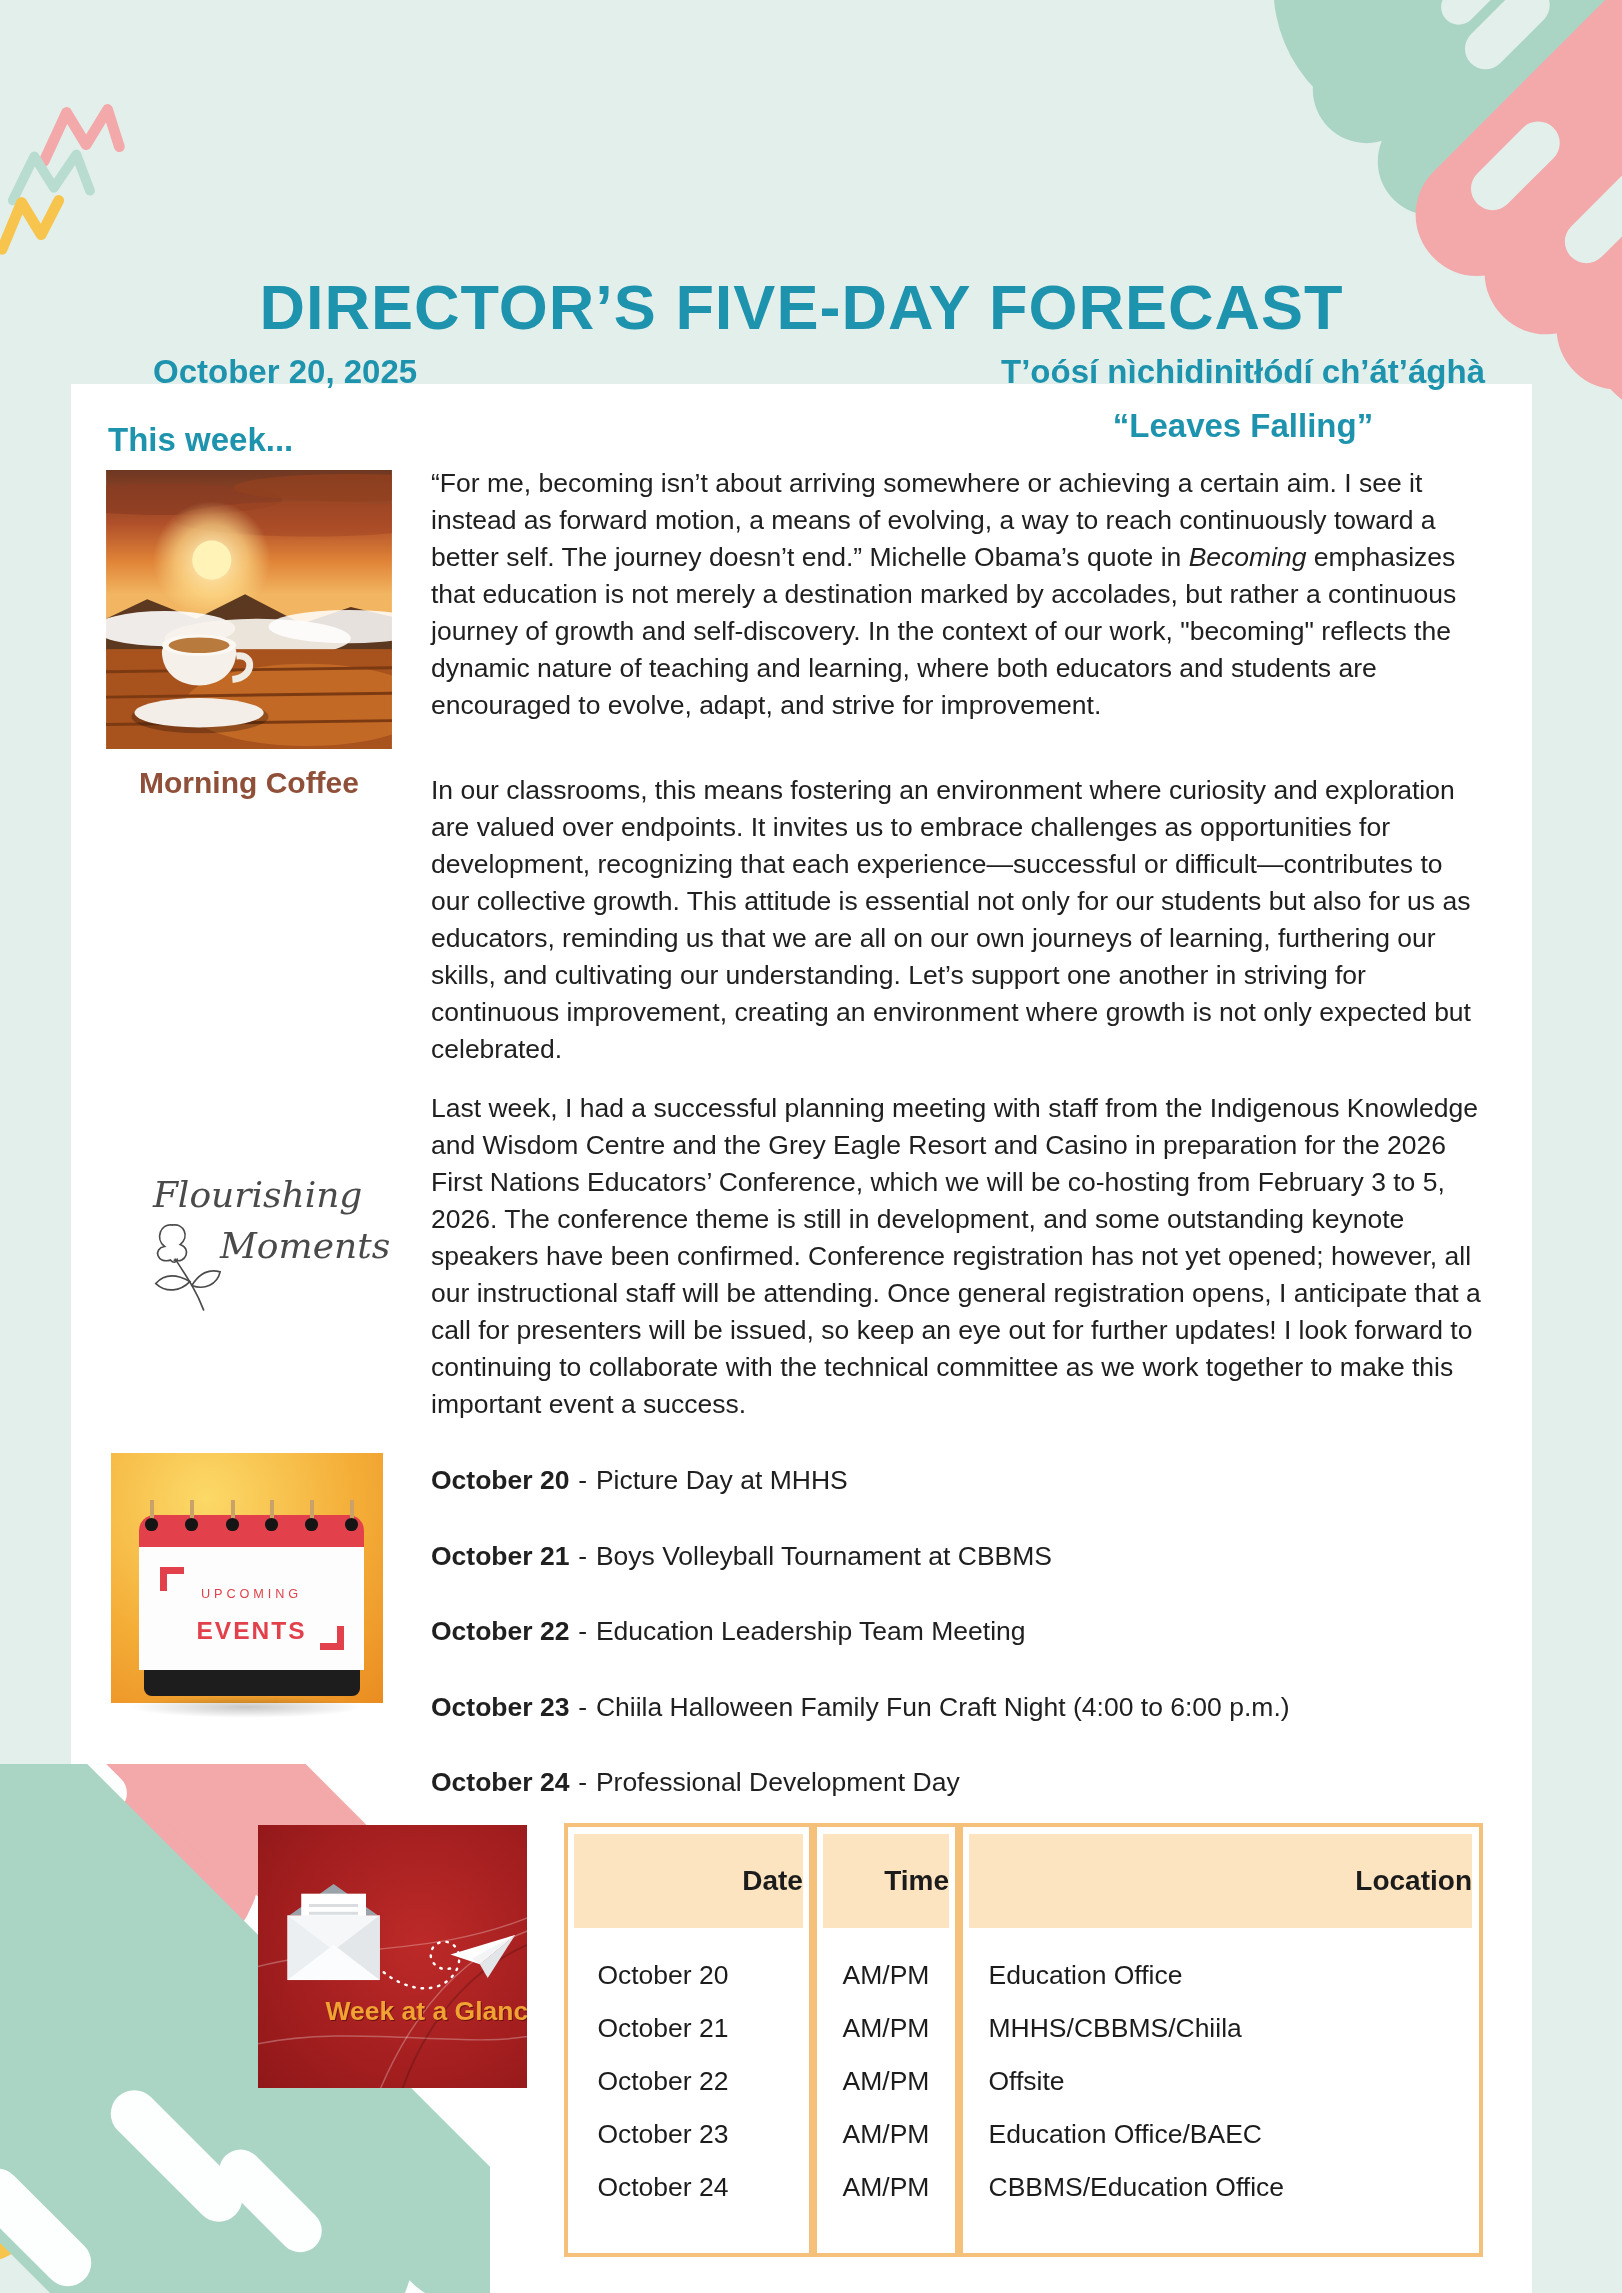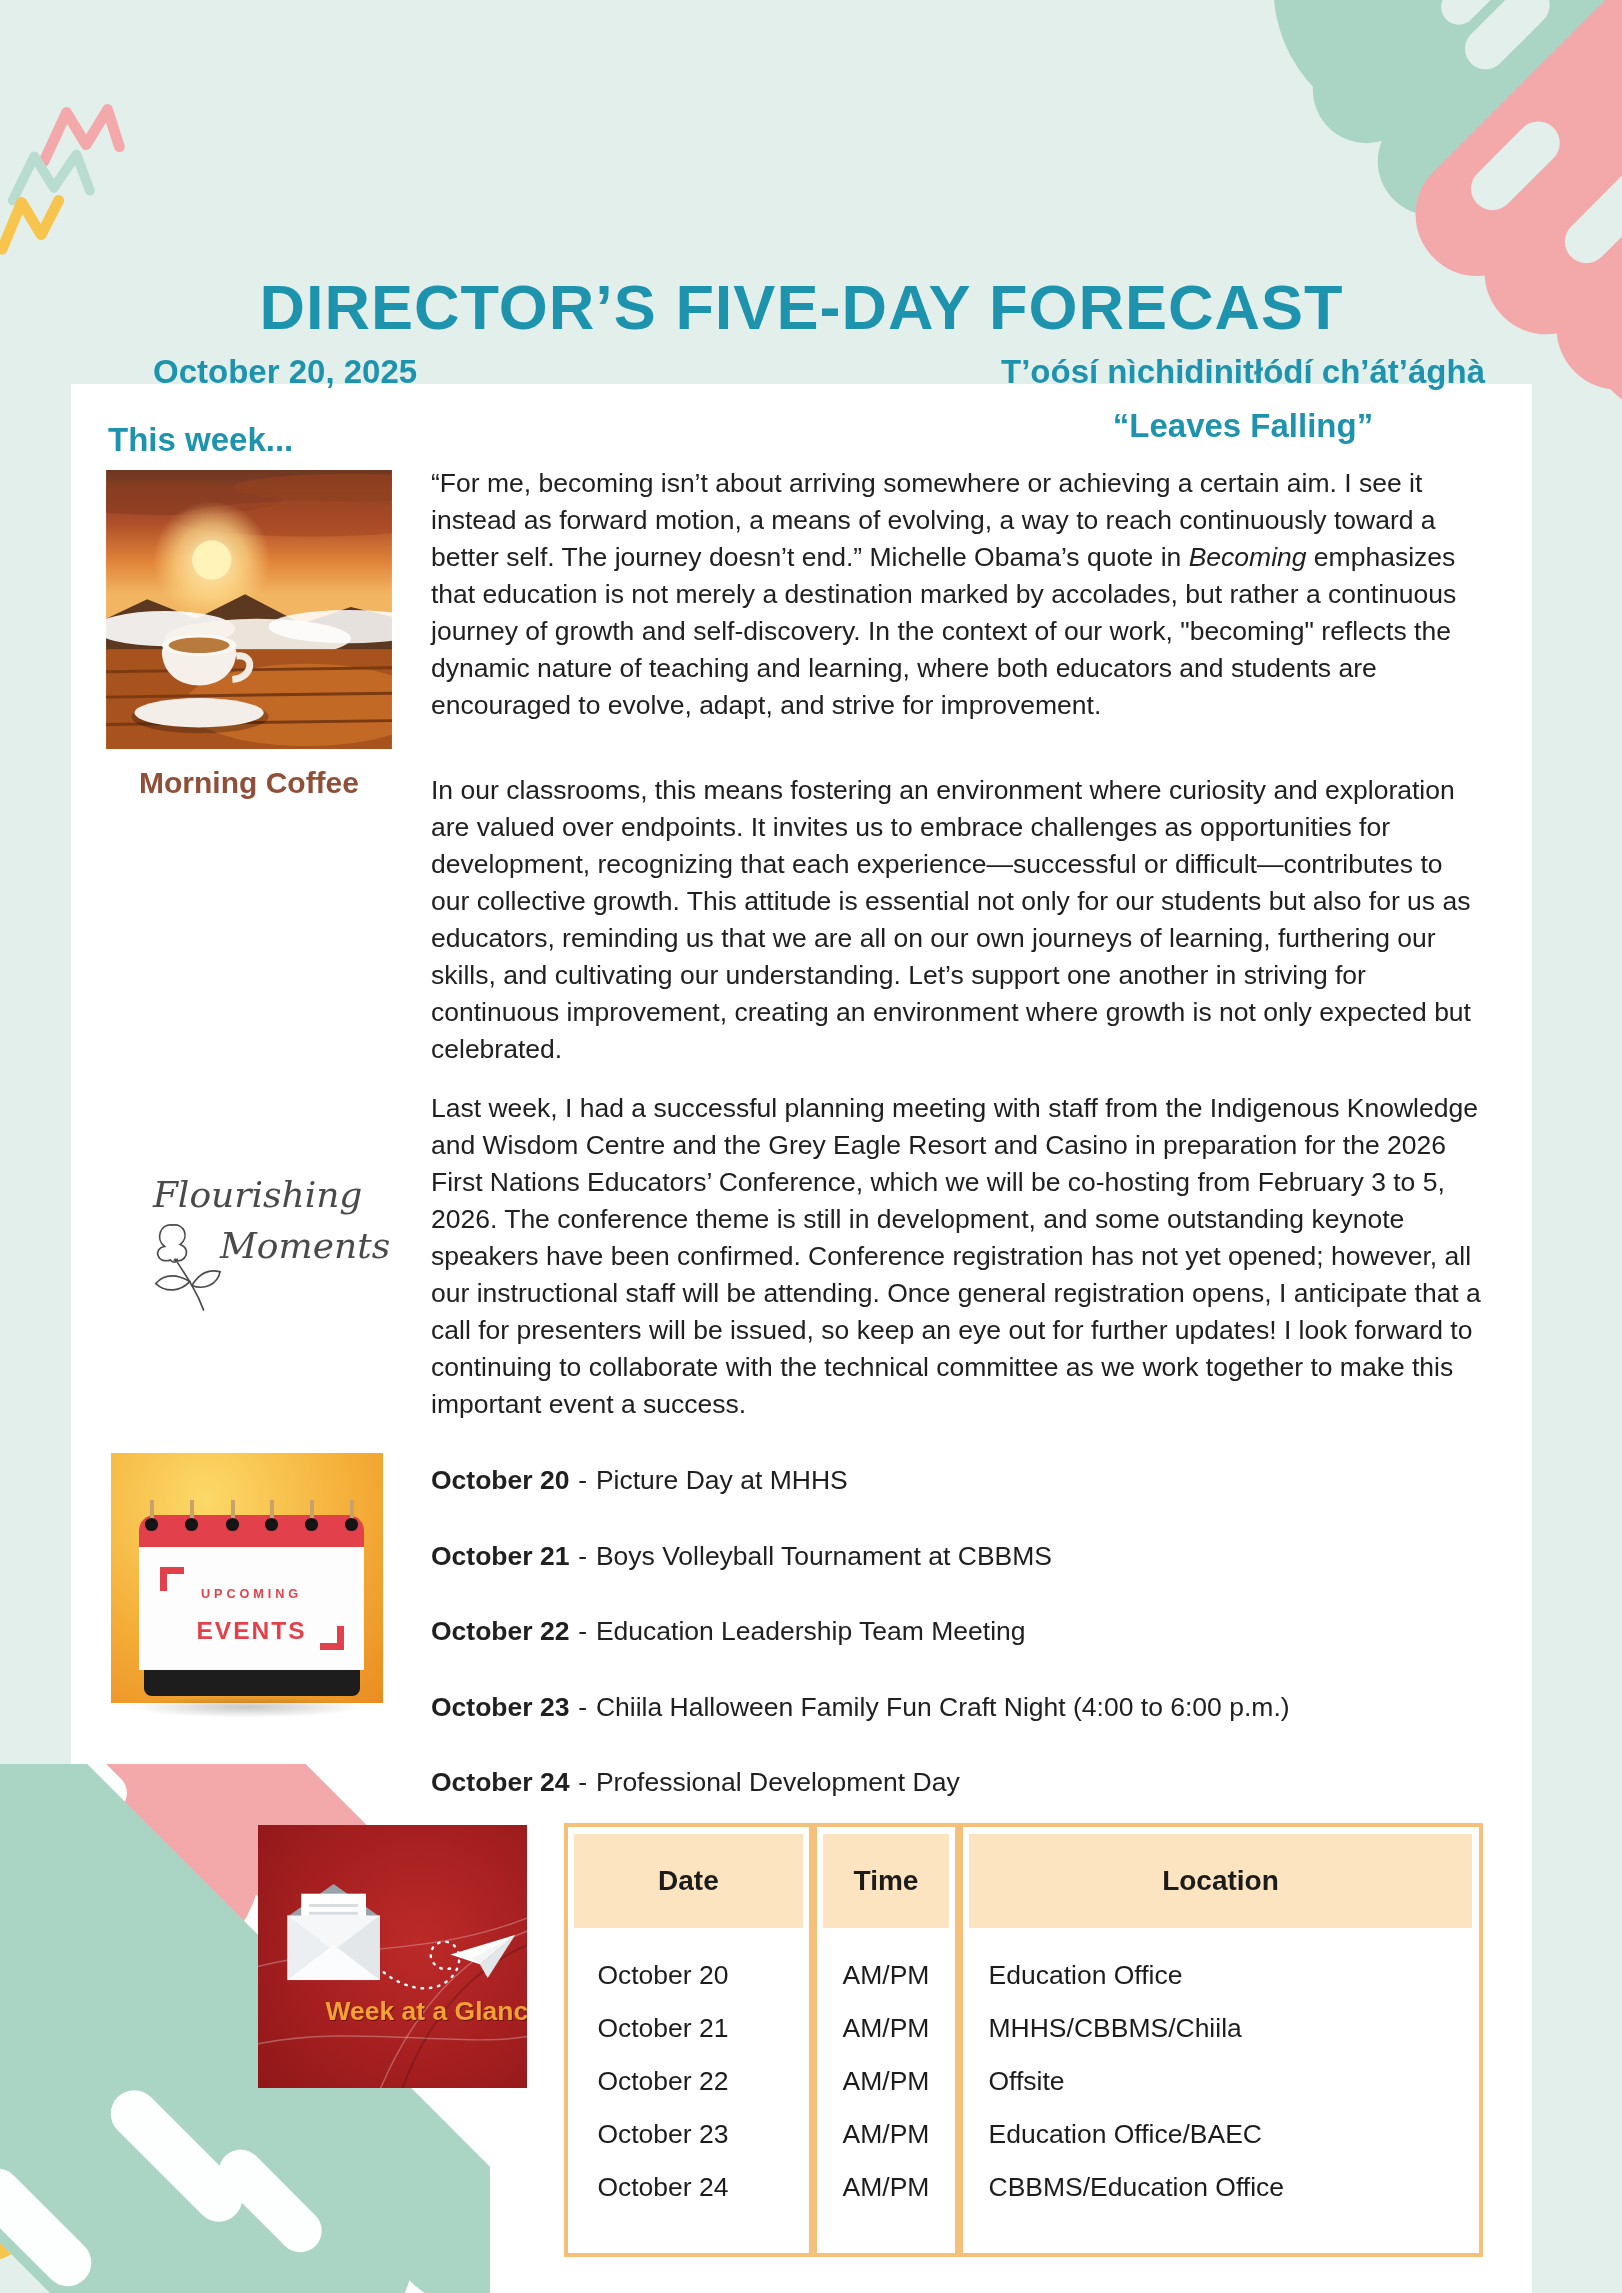--- a/index.html
+++ b/index.html
@@ -44,21 +44,21 @@
   .ueg .bg{position:absolute;left:0;top:0;width:272px;height:250px;
            background:radial-gradient(circle at 35% 18%, #fcd968 0%, #f4ae38 55%, #ea8c20 100%);}
   .ueg .shadow{position:absolute;left:17.6px;top:243px;width:235px;height:21.6px;border-radius:50%;
            background:radial-gradient(ellipse at center, rgba(0,0,0,.22) 0%, rgba(0,0,0,0) 70%);}
   .ueg .red-top{position:absolute;left:28px;top:62px;width:225px;height:34px;background:#e2414b;border-radius:15.7px 15.7px 0 0;}
   .ueg .face{position:absolute;left:28px;top:94px;width:225px;height:123px;background:#fdfdfd;}
   .ueg .base{position:absolute;left:33px;top:217px;width:216px;height:25.5px;background:#1d1d1d;border-radius:0 0 7.8px 7.8px;}
   .ueg .pin{position:absolute;top:47px;width:3.9px;height:25.5px;background:#c9a26a;}
   .ueg .ring{position:absolute;top:65px;width:12.7px;height:12.7px;background:#151515;border-radius:50%;}
   .ueg .t1{position:absolute;left:28px;top:134px;width:225px;text-align:center;
-           font-size:12.7px;font-weight:bold;letter-spacing:3.9px;color:#e2414b;}
+           font-size:12.7px;font-weight:normal;letter-spacing:3.9px;color:#e2414b;}
   .ueg .t2{position:absolute;left:28px;top:164px;width:225px;text-align:center;
            font-size:24.5px;font-weight:bold;letter-spacing:2px;color:#e2414b;}
   .ueg .br-tl{position:absolute;left:49px;top:114px;width:16.7px;height:16.7px;
            border-top:7.8px solid #e2414b;border-left:7.8px solid #e2414b;}
   .ueg .br-br{position:absolute;left:209px;top:173px;width:16.7px;height:16.7px;
            border-bottom:7.8px solid #e2414b;border-right:7.8px solid #e2414b;}
 
   
   .events{position:absolute;left:431px;top:1467px;font-size:26.5px;color:#202020;}
   .event{height:26.5px;line-height:26.5px;margin-bottom:49px;white-space:nowrap;}
@@ -71,21 +71,21 @@
   .waag svg{position:absolute;left:0;top:0;}
   .waag .label{position:absolute;left:16px;top:163px;width:100%;text-align:right;
         font-size:26.5px;font-weight:bold;color:#f1a233;text-shadow:1px 1px 0 #6e1012;margin-top:8px;}
 
   
   .sched{position:absolute;left:564px;top:1823px;width:919px;height:434px;
          background:#ffffff;border:4.9px solid #f5c079;box-sizing:border-box;}
   .sched .vbar{position:absolute;top:0;bottom:0;width:7.8px;background:#f5c079;}
   .sched .vb0{left:241px;} .sched .vb1{left:387px;}
   .sched .hcell{position:absolute;top:6.9px;height:94px;background:#fce4c0;
-         font-size:28px;font-weight:bold;color:#1c1c1c;text-align:center;line-height:94px;}
+         font-size:28px;font-weight:bold;color:#1c1c1c;text-align:right;line-height:94px;}
   .sched .h0{left:5.9px;width:229px;} .sched .h1{left:255px;width:126px;} .sched .h2{left:401px;width:503px;}
   .sched .bcell{position:absolute;top:112px;bottom:5.9px;font-size:26.5px;color:#1c1c1c;}
   .sched .b0{left:5.9px;width:235px;padding-left:23.5px;box-sizing:border-box;}
   .sched .b1{left:249px;width:138px;text-align:center;}
   .sched .b2{left:395px;width:509px;padding-left:25.5px;box-sizing:border-box;}
   .sched .cline{height:53px;line-height:53px;}
   .sched .bcell .cline:first-child{margin-top:9.8px;}
 </style>
 </head>
 <body>

